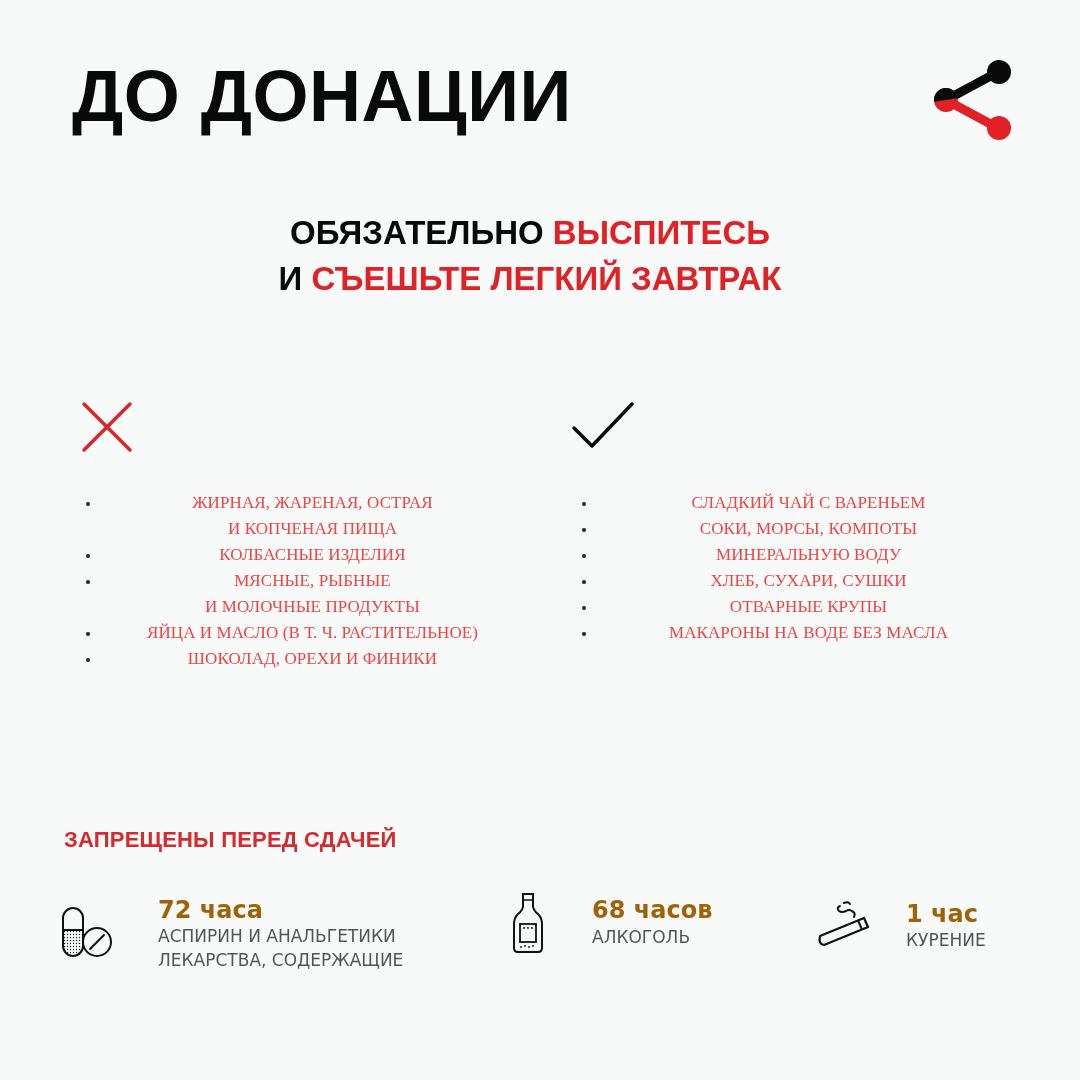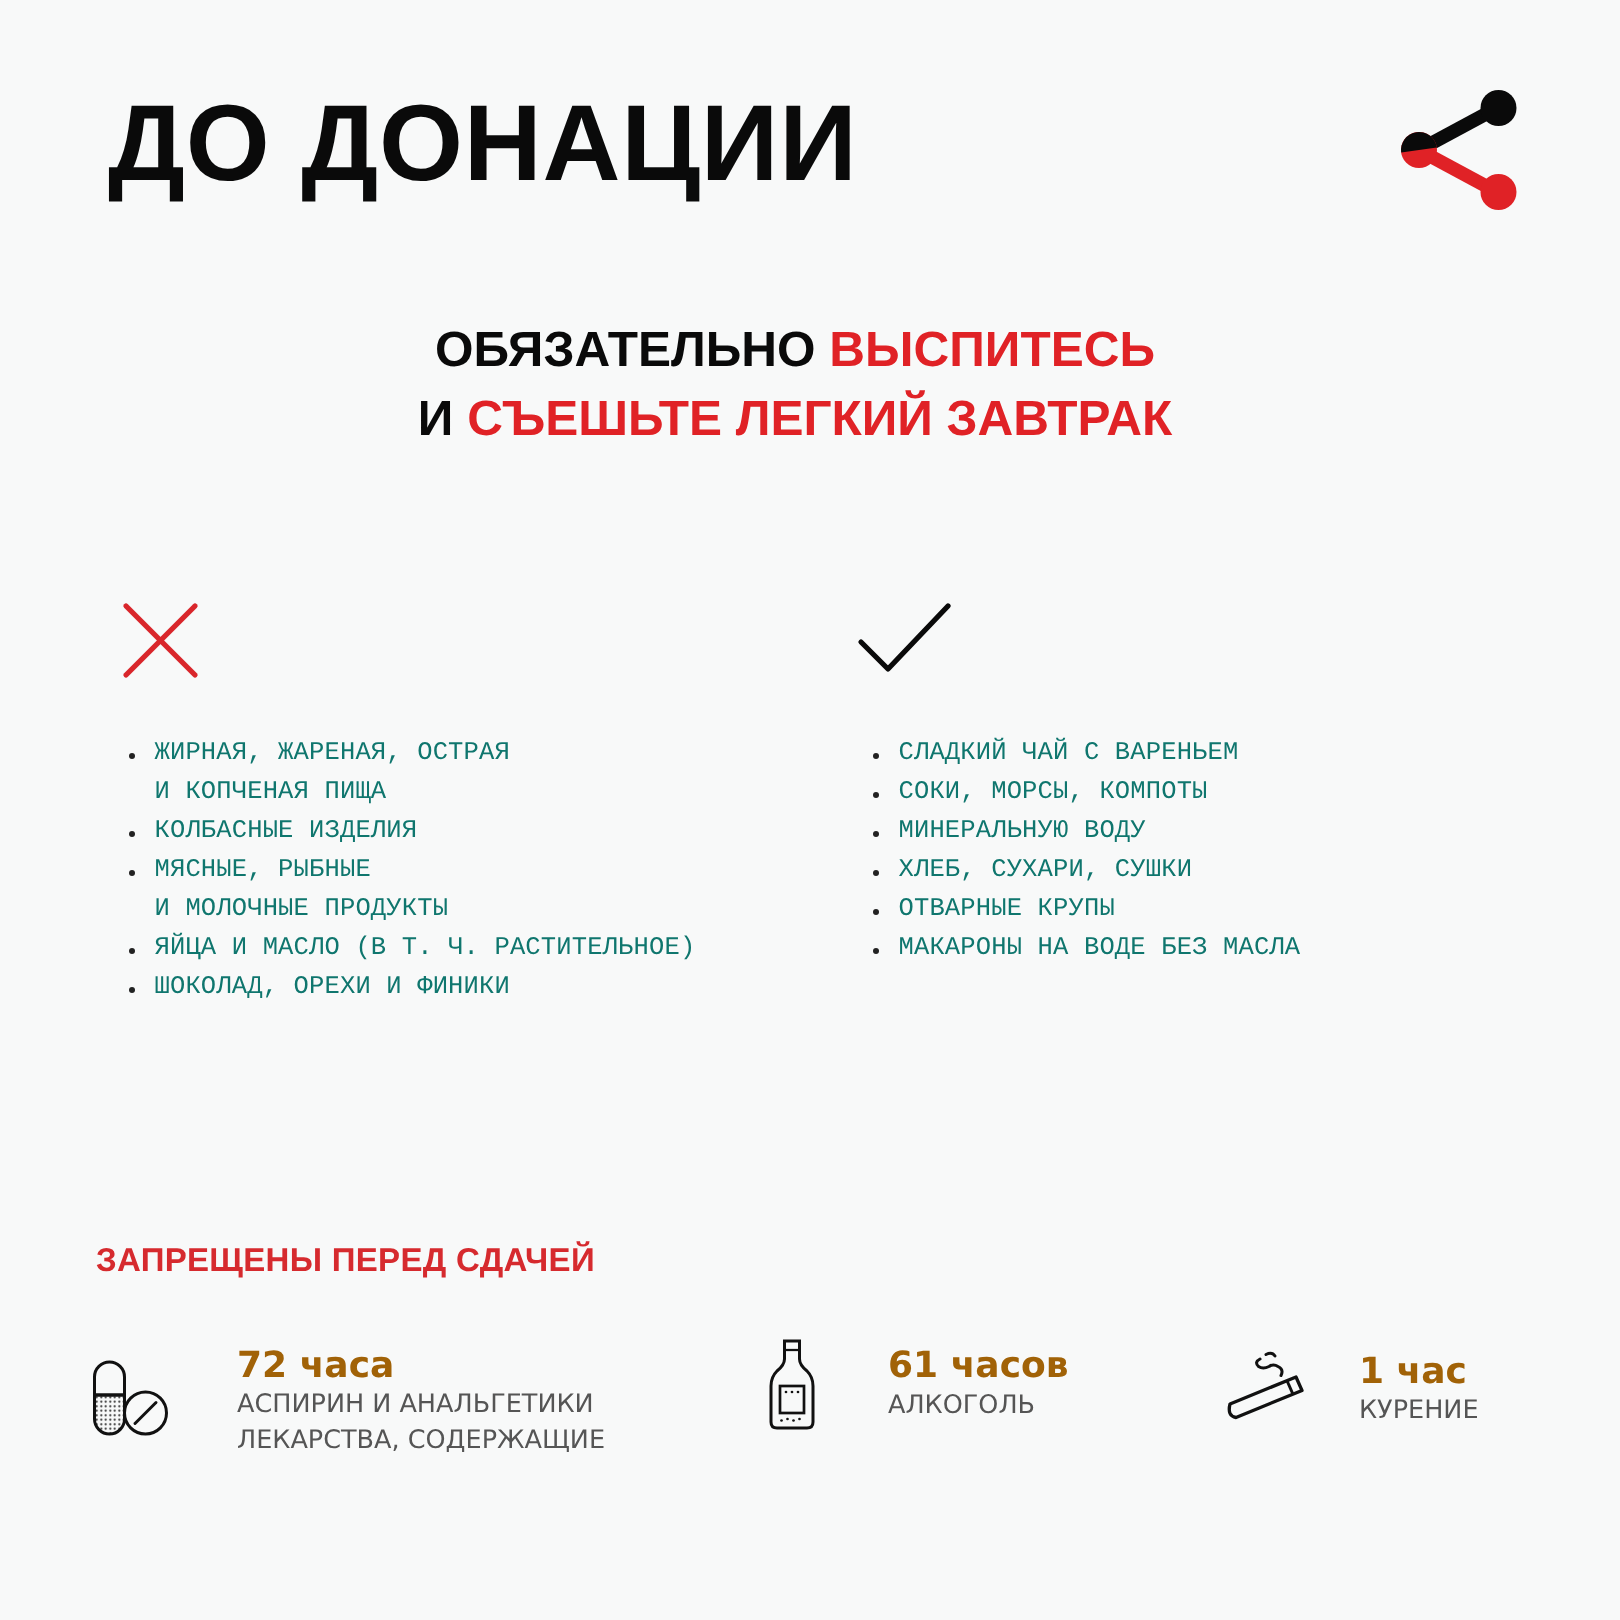--- a/index.html
+++ b/index.html
@@ -43,25 +43,26 @@
     .col-icon {
       position: absolute;
       width: 56px; height: 56px;
     }
     .cross-icon { left: 80px; top: 400px; }
     .check-icon { left: 570px; top: 400px; }
 
     .list {
       position: absolute;
       list-style: none;
-      font-family: Liberation Mono, monospace;
+      font-family: Liberation Serif, serif;
       font-size: 17px;
       line-height: 26px;
-      color: #0f766e;
+      color: #ef4444;
       letter-spacing: 0.1px;
+      text-align: center;
     }
     .list-bad { left: 82px; top: 490px; width: 440px; }
     .list-good { left: 578px; top: 490px; width: 440px; }
     .list li {
       position: relative;
       padding-left: 21px;
     }
     .list li::before {
       content: "";
       position: absolute;
@@ -226,21 +227,21 @@
       <rect x="10" y="32" width="16" height="18" fill="none" stroke="#111" stroke-width="1.8"></rect>
       <circle cx="14" cy="36" r="0.9" fill="#111"></circle>
       <circle cx="18" cy="36" r="0.9" fill="#111"></circle>
       <circle cx="22" cy="36" r="0.9" fill="#111"></circle>
       <circle cx="11" cy="55" r="0.9" fill="#111"></circle>
       <circle cx="15" cy="54" r="0.9" fill="#111"></circle>
       <circle cx="19" cy="55" r="0.9" fill="#111"></circle>
       <circle cx="23" cy="54" r="0.9" fill="#111"></circle>
     </svg>
   </div>
-  <div class="r-hours">61 часов</div>
+  <div class="r-hours">68 часов</div>
   <div class="r-desc">
     <span>АЛКОГОЛЬ</span>
   </div>
 </div>
 
 <div class="restriction smoke">
   <div class="r-icon">
     <svg width="62" height="48" viewBox="0 0 62 48">
       <path d="M4 36 L48 18 L52 27 L8 45 Q2 44 4 36 Z" fill="none" stroke="#111" stroke-width="2.2" stroke-linejoin="round"></path>
       <line x1="42" y1="20.5" x2="46" y2="29.5" stroke="#111" stroke-width="2"></line>

